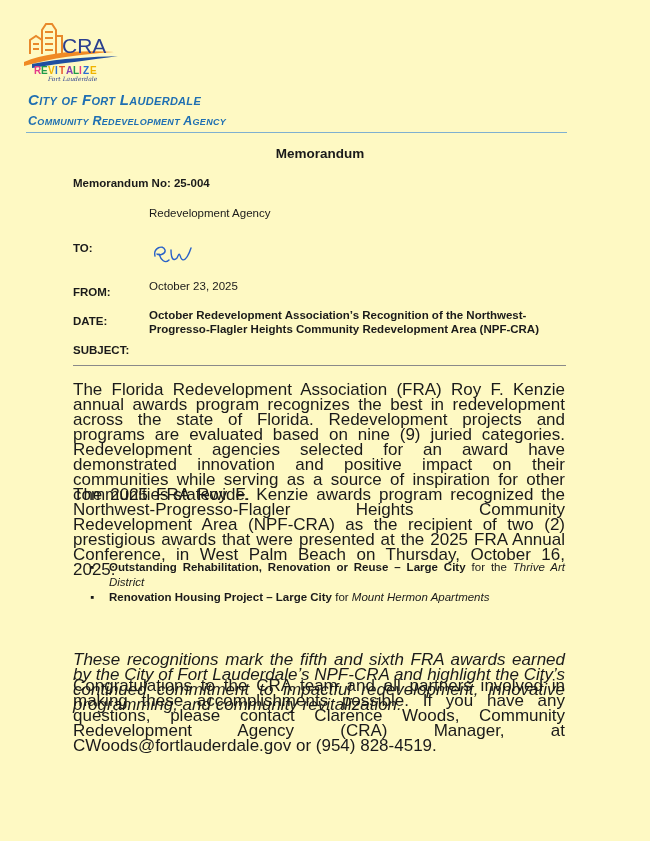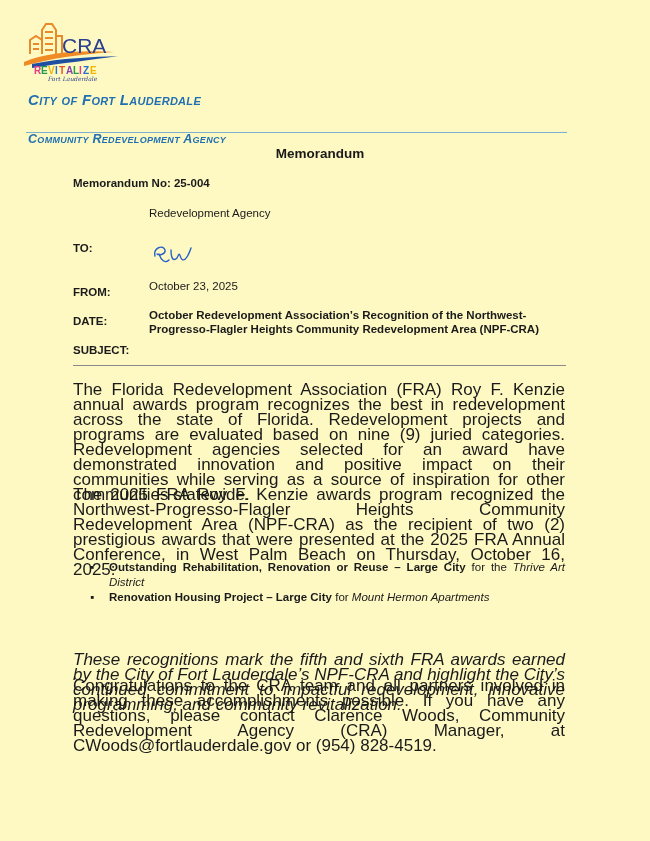--- a/index.html
+++ b/index.html
@@ -8,21 +8,21 @@
   .page { position: absolute; left: 0; top: 0; width: 650px; height: 841px; background: #fef9c3; }
 
   
   .logo { position: absolute; left: 22px; top: 16px; width: 100px; height: 66px; }
   .logo svg { display: block; }
 
   
   .agency { position: absolute; left: 28px; top: 93px; color: #1f6fb2; font-weight: bold; font-style: italic;
             font-family: "Liberation Sans", sans-serif; letter-spacing: 0.3px; }
   .agency .l1 { font-size: 15px; font-variant: small-caps; line-height: 14px; }
-  .agency .l2 { font-size: 12.5px; font-variant: small-caps; margin-top: 24px; line-height: 16px; }
+  .agency .l2 { font-size: 12.5px; font-variant: small-caps; margin-top: 6px; line-height: 16px; }
   .rule-blue { position: absolute; left: 26px; top: 132px; width: 541px; height: 1px; background: #7fb0d0; }
 
   .title { position: absolute; left: 0; width: 640px; top: 146px; text-align: center; font-weight: bold; font-size: 13.5px; }
 
   .memo-no { position: absolute; left: 73px; top: 177px; font-weight: bold; font-size: 11.5px; }
 
   .hdr-row { position: absolute; left: 73px; width: 493px; font-size: 11.5px; line-height: 14px; }
   .hdr-row .lbl { position: absolute; left: 0; top: 0; font-weight: bold; margin-top: 35px; }
   .hdr-row .val { position: absolute; left: 76px; top: 0; right: 0; }
   .row-to { top: 206px; }

